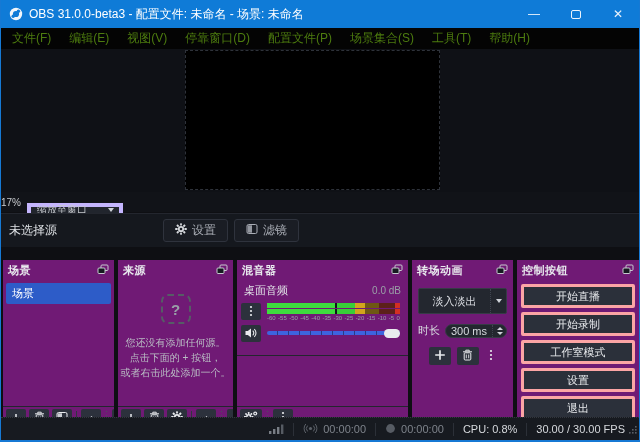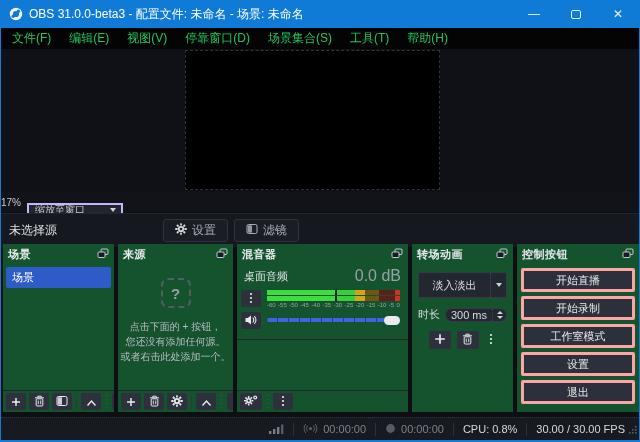--- a/index.html
+++ b/index.html
@@ -11,57 +11,57 @@
     border-left:1px solid #1679d4; border-right:1px solid #1679d4; border-bottom:2px solid #1679d4;
   }
   
   .titlebar{position:absolute;left:0;top:0;right:0;height:28px;background:#0f7bd7;display:flex;align-items:center;color:#fff;font-size:12px;}
   .titlebar .logo{margin:0 6px 0 8px;display:flex;}
   .win-btns{margin-left:auto;display:flex;height:100%;}
   .win-btn{width:42px;height:100%;display:flex;align-items:center;justify-content:center;color:#eaf3fc;font-size:12px;}
   .maxi-box{width:10px;height:9px;border:1px solid #eaf3fc;border-radius:2px;display:inline-block;}
   
   .menubar{position:absolute;left:0;top:28px;right:0;height:21px;background:#040404;display:flex;align-items:center;padding-left:2px;}
-  .menu-item{color:#22c55e;font-size:12px;padding:0 9px;height:100%;display:flex;align-items:center;}
+  .menu-item{color:#4d7c0f;font-size:12px;padding:0 9px;height:100%;display:flex;align-items:center;}
   
   .canvas{position:absolute;left:0;top:49px;right:0;height:143px;background:#0f1116;}
   .preview{position:absolute;left:184px;top:1px;width:255px;height:140px;background:#000;border:1px dashed #2e323a;}
   
   .zoomrow{position:absolute;left:0;top:192px;right:0;height:20px;background:#111318;display:flex;align-items:center;}
   .zoom-pct{color:#c7cace;font-size:10px;margin-right:6px;}
-  .scale-select{width:96px;height:15px;background:#21252d;border:2px solid #c4b5fd;display:flex;align-items:center;font-size:10px;color:#c7cace;padding-left:6px;margin-top:16px;}
+  .scale-select{width:96px;height:15px;background:#21252d;border:4px solid #c4b5fd;display:flex;align-items:center;font-size:10px;color:#c7cace;padding-left:6px;margin-top:16px;}
   .scale-select .arrow{margin-left:auto;margin-right:5px;width:0;height:0;border-left:3.5px solid transparent;border-right:3.5px solid transparent;border-top:4px solid #cfd3d9;}
   
   .srctoolbar{position:absolute;left:0;top:213px;right:0;height:34px;background:#15181e;border-top:1px solid #23262e;display:flex;align-items:center;}
   .no-source{color:#dde0e4;font-size:12px;margin-left:8px;}
   .src-btns{position:absolute;left:162px;display:flex;gap:6px;}
   .src-btn{height:23px;padding:0 11px;background:#1a1d24;border:1px solid #2f333d;border-radius:3px;display:flex;align-items:center;gap:5px;color:#a9adb5;font-size:12px;}
   
-  .panel{position:absolute;top:244px;height:168px;background:#14532d;overflow:hidden;}
+  .panel{position:absolute;top:260px;height:168px;background:#701a75;overflow:hidden;}
   .p-scenes{left:2px;width:111px;}
   .p-sources{left:117px;width:115px;}
   .p-mixer{left:236px;width:171px;}
   .p-transitions{left:411px;width:101px;}
   .p-controls{left:516px;width:122px;}
   .phead{height:20px;display:flex;align-items:center;justify-content:space-between;padding:0 5px;}
   .phead .ptitle{color:#e8eaee;font-size:11px;font-weight:bold;letter-spacing:.5px;}
   .ptoolbar{position:absolute;left:0;right:0;bottom:0;height:22px;border-top:1px solid #23262e;display:flex;align-items:center;padding-left:3px;gap:3px;}
   .tbtn{min-width:20px;width:20px;height:17px;background:#2c313c;border-radius:2px;display:flex;align-items:center;justify-content:center;flex:none;}
   .vsep{width:1px;height:14px;background:#31363f;flex:none;margin:0 1px;}
   .vsep-dot{width:1px;height:14px;flex:none;margin:0 2px;background-image:repeating-linear-gradient(#4a505b 0 1.5px,transparent 1.5px 4px);}
   
   .scene-item{margin:3px;height:21px;background:#2d5cc8;border-radius:2px;display:flex;align-items:center;padding-left:6px;color:#fff;font-size:11px;}
   
   .empty-wrap{display:flex;flex-direction:column;align-items:center;}
   .qbox{margin-top:14px;width:30px;height:30px;border:2px dashed #565c66;border-radius:7px;display:flex;align-items:center;justify-content:center;color:#99a0a8;font-size:15px;font-weight:bold;}
   .empty-text{margin-top:11px;text-align:center;color:#b9bdc4;font-size:10px;line-height:15px;}
   
   .mix-row1{display:flex;align-items:center;padding:3px 7px 0 7px;}
   .mix-name{color:#e0e3e7;font-size:11px;}
-  .mix-db{margin-left:auto;color:#9ba0a8;font-size:16px;}
+  .mix-db{margin-left:auto;color:#9ba0a8;font-size:10px;}
   .mix-body{position:relative;height:66px;}
   .mix-kebab{position:absolute;left:4px;top:5px;}
   .mix-mute{position:absolute;left:4px;top:27px;}
   .meter{position:absolute;left:30px;top:5px;width:133px;}
   .meter .bar{height:5px;margin-bottom:1px;background:linear-gradient(90deg,
       #3edc3e 0%, #3edc3e 51%, #10141a 51%, #10141a 52.5%,
       #38cf38 52.5%, #38cf38 66%, #d2a51d 66%, #d2a51d 74%,
       #6e5713 74%, #6e5713 84%, #5c201a 84%, #5c201a 96.5%,
       #d32f24 96.5%, #d32f24 100%);}
   .meter-scale{display:flex;justify-content:space-between;color:#9aa0a8;font-size:6px;margin-top:1px;}
@@ -121,20 +121,21 @@
           <span>✕</span>
         </div>
     </div>
   </div>
 
   <div class="menubar">
     <span class="menu-item">文件(F)</span>
     <span class="menu-item">编辑(E)</span>
     <span class="menu-item">视图(V)</span>
     <span class="menu-item">停靠窗口(D)</span>
+    <span class="menu-item">配置文件(P)</span>
     <span class="menu-item">场景集合(S)</span>
     <span class="menu-item">工具(T)</span>
     <span class="menu-item">帮助(H)</span>
   </div>
 
   <div class="canvas">
     <div class="preview"></div>
   </div>
 
   <div class="zoomrow">
@@ -235,22 +236,22 @@
             <rect x="4" y="1" width="7" height="5.5" rx="1" fill="none" stroke="#c6cad0"></rect>
             <rect x="1" y="4" width="7" height="5.5" rx="1" fill="#171a21" stroke="#c6cad0"></rect>
           </svg>
       </span>
     </div>
     <div class="empty-wrap">
       <div class="qbox">
           <span>?</span>
         </div>
       <div class="empty-text">
+        <div>您还没有添加任何源。</div>
         <div>点击下面的 + 按钮，</div>
-        <div>您还没有添加任何源。</div>
         <div>或者右击此处添加一个。</div>
       </div>
     </div>
     <div class="ptoolbar">
       <div class="tbtn">
         <span><svg width="10" height="10" viewBox="0 0 10 10">
               <path d="M5 1v8M1 5h8" stroke="#e8eaed" stroke-width="1.5"></path>
             </svg></span>
       </div>
       <div class="tbtn">

